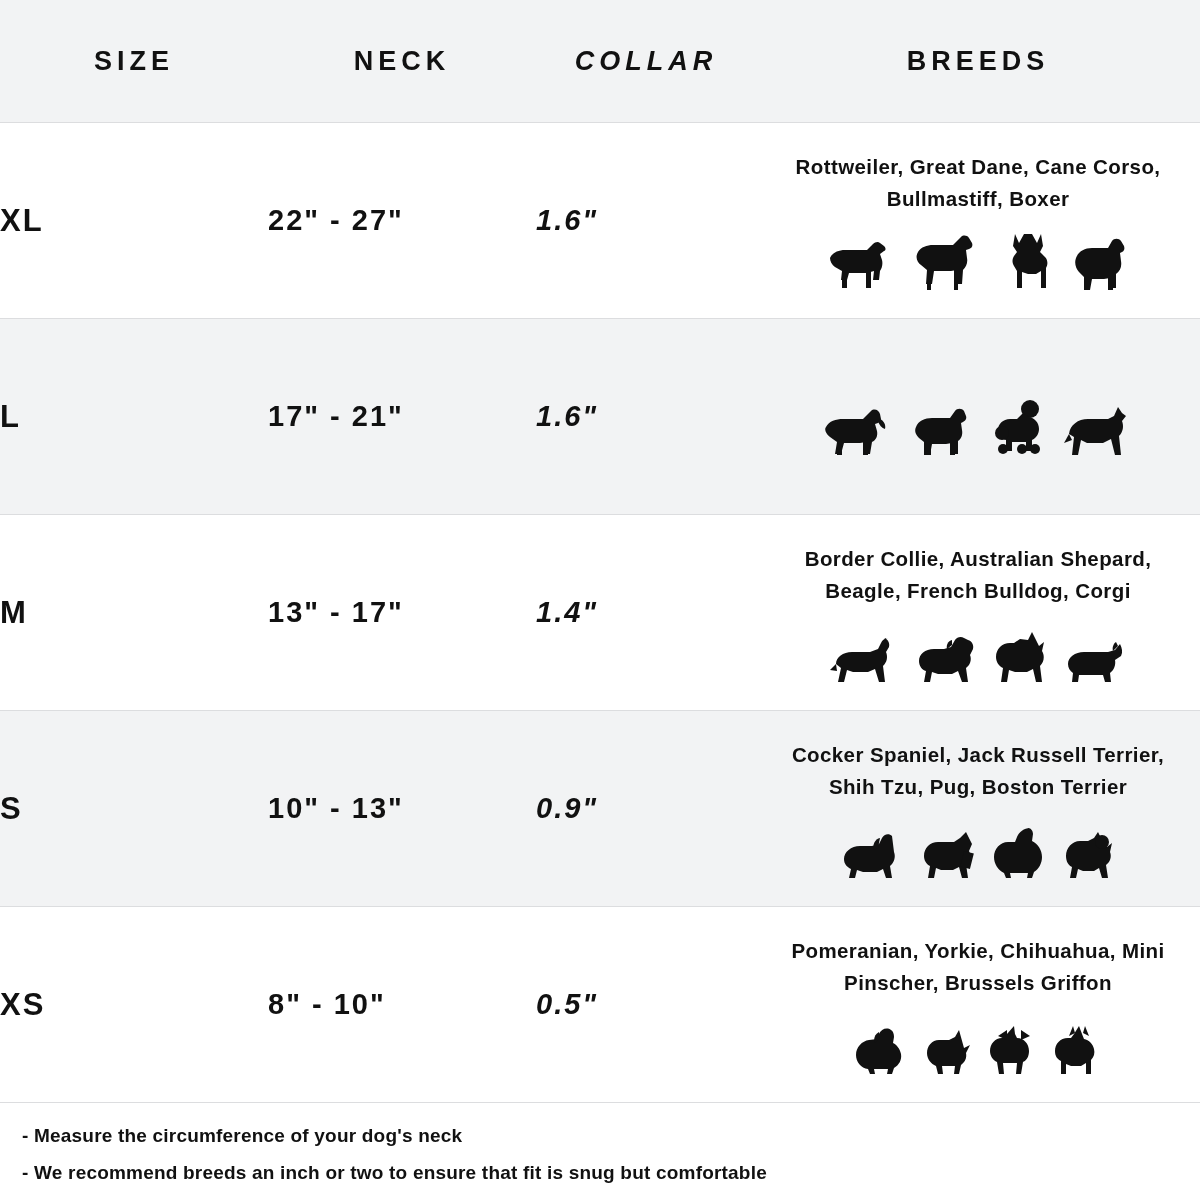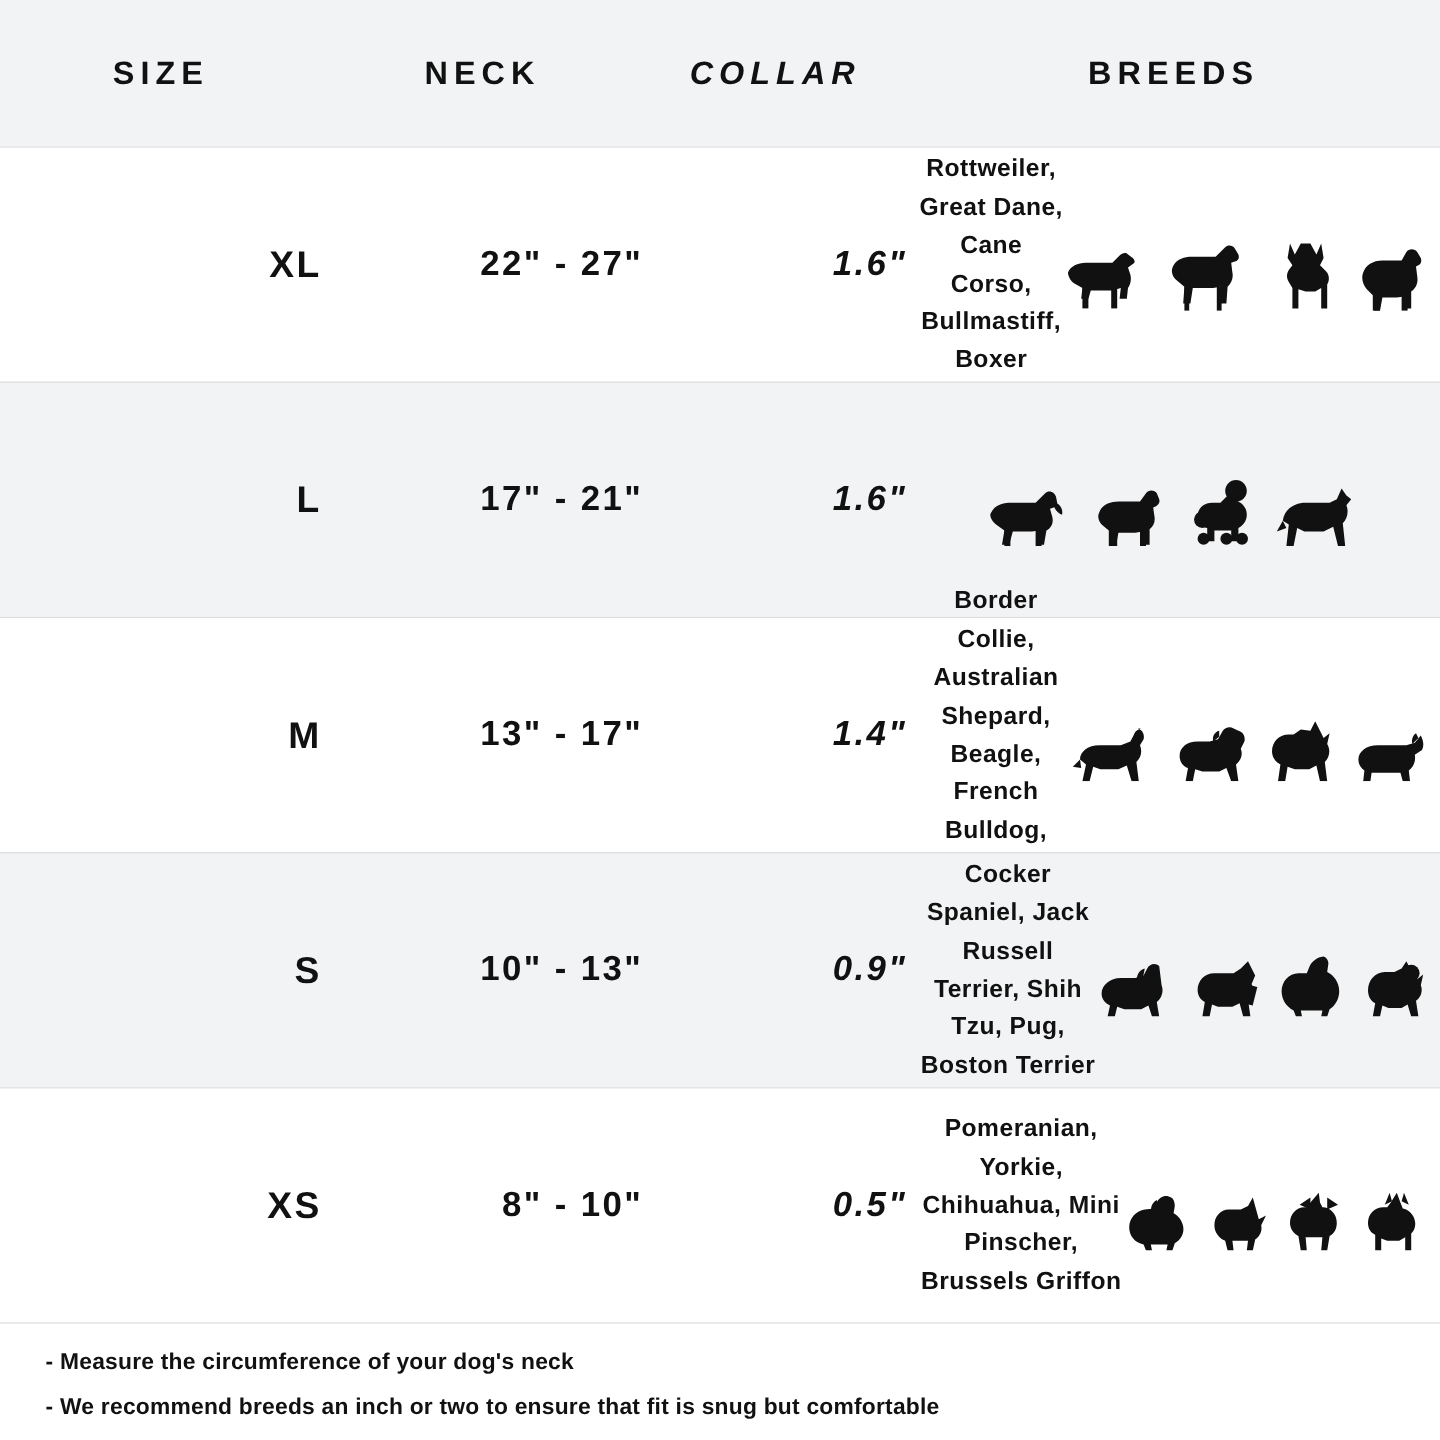--- a/index.html
+++ b/index.html
@@ -53,39 +53,39 @@
   .row.alt { background: #f2f3f4; }
   .row.white { background: #ffffff; }
 
   .r-xl { height: 196px; }
   .r-l  { height: 196px; }
   .r-m  { height: 196px; }
   .r-s  { height: 196px; }
   .r-xs { height: 196px; }
 
   .cell {
-    text-align: right;
+    text-align: left;
     font-weight: bold;
     color: #111111;
   }
   .cell-size {
     font-size: 31px;
     letter-spacing: 2px;
   }
   .cell-neck {
     font-size: 29px;
     letter-spacing: 2px;
   }
   .cell-width {
     font-size: 29px;
     letter-spacing: 2px;
   }
   .cell-breeds {
     display: flex;
-    flex-direction: row;
+    flex-direction: column;
     align-items: center;
     justify-content: center;
     padding: 0 10px;
     box-sizing: border-box;
   }
   .breed-text {
     font-size: 20.5px;
     font-weight: bold;
     line-height: 1.55;
     letter-spacing: 0.4px;
@@ -101,21 +101,21 @@
     gap: 14px;
     height: 70px;
   }
   .silhouettes svg { display: block; }
 
   
   .notes {
     flex: 1;
     border-top: 1px solid #dcdddf;
     background: #ffffff;
-    padding: 14px 22px 0 38px;
+    padding: 14px 22px 0 22px;
     box-sizing: border-box;
   }
   .note {
     font-size: 19px;
     font-weight: bold;
     line-height: 1.95;
     color: #111111;
     letter-spacing: 0.2px;
     white-space: nowrap;
   }

